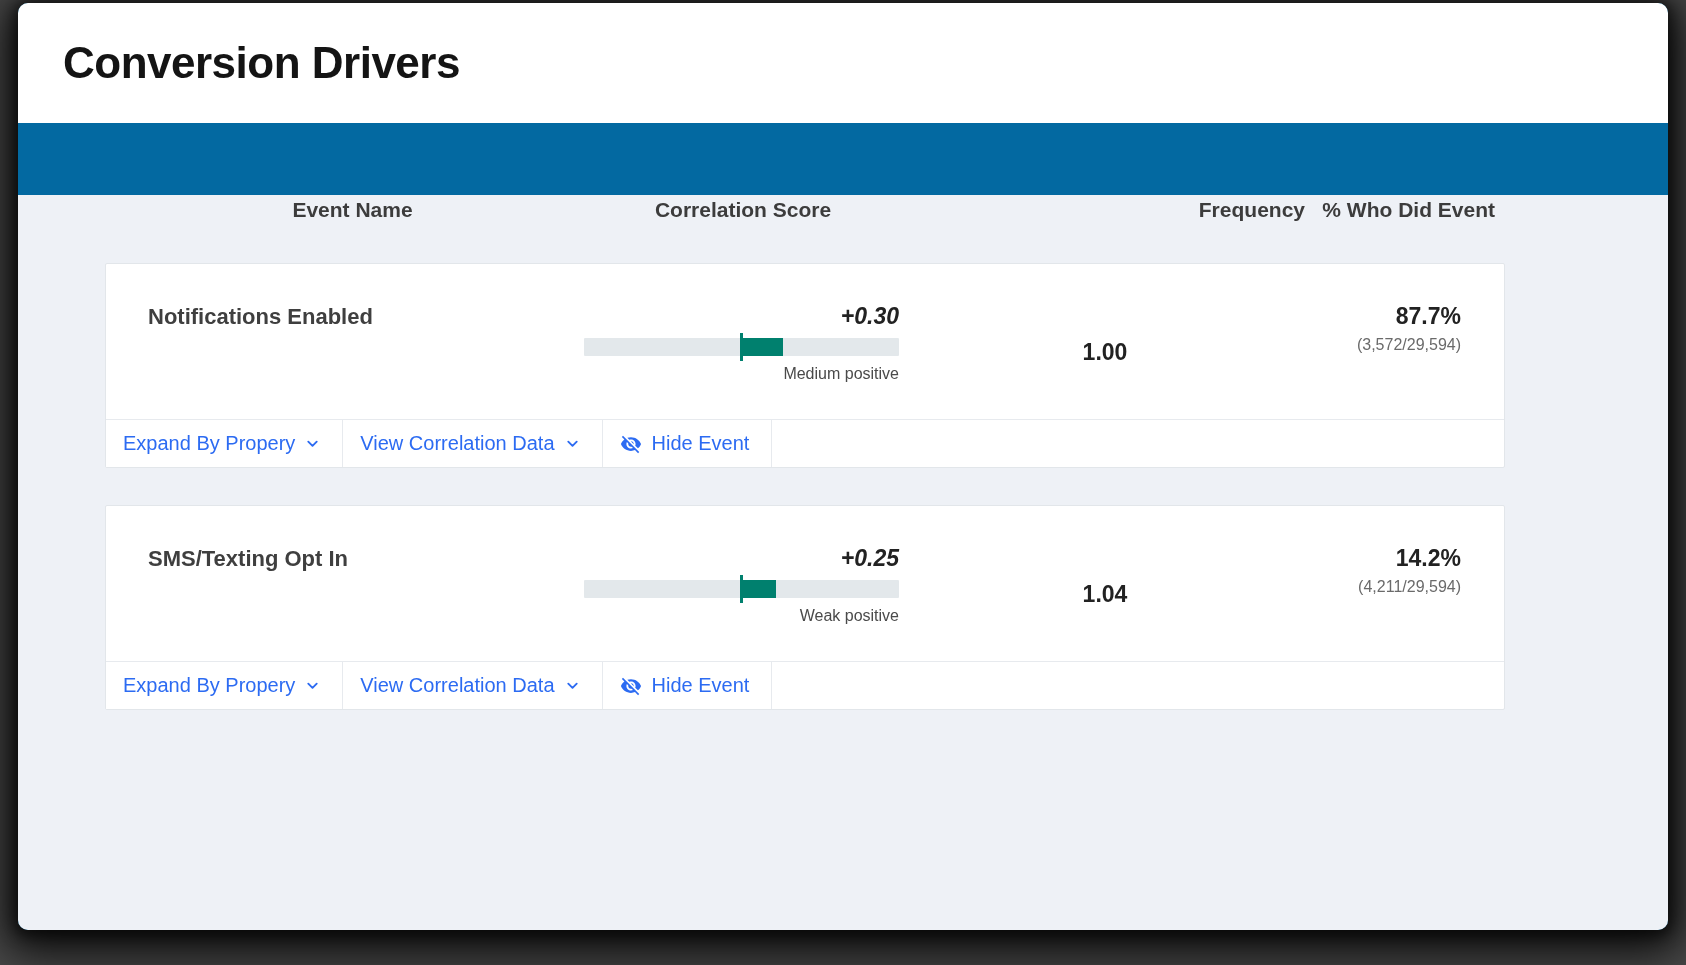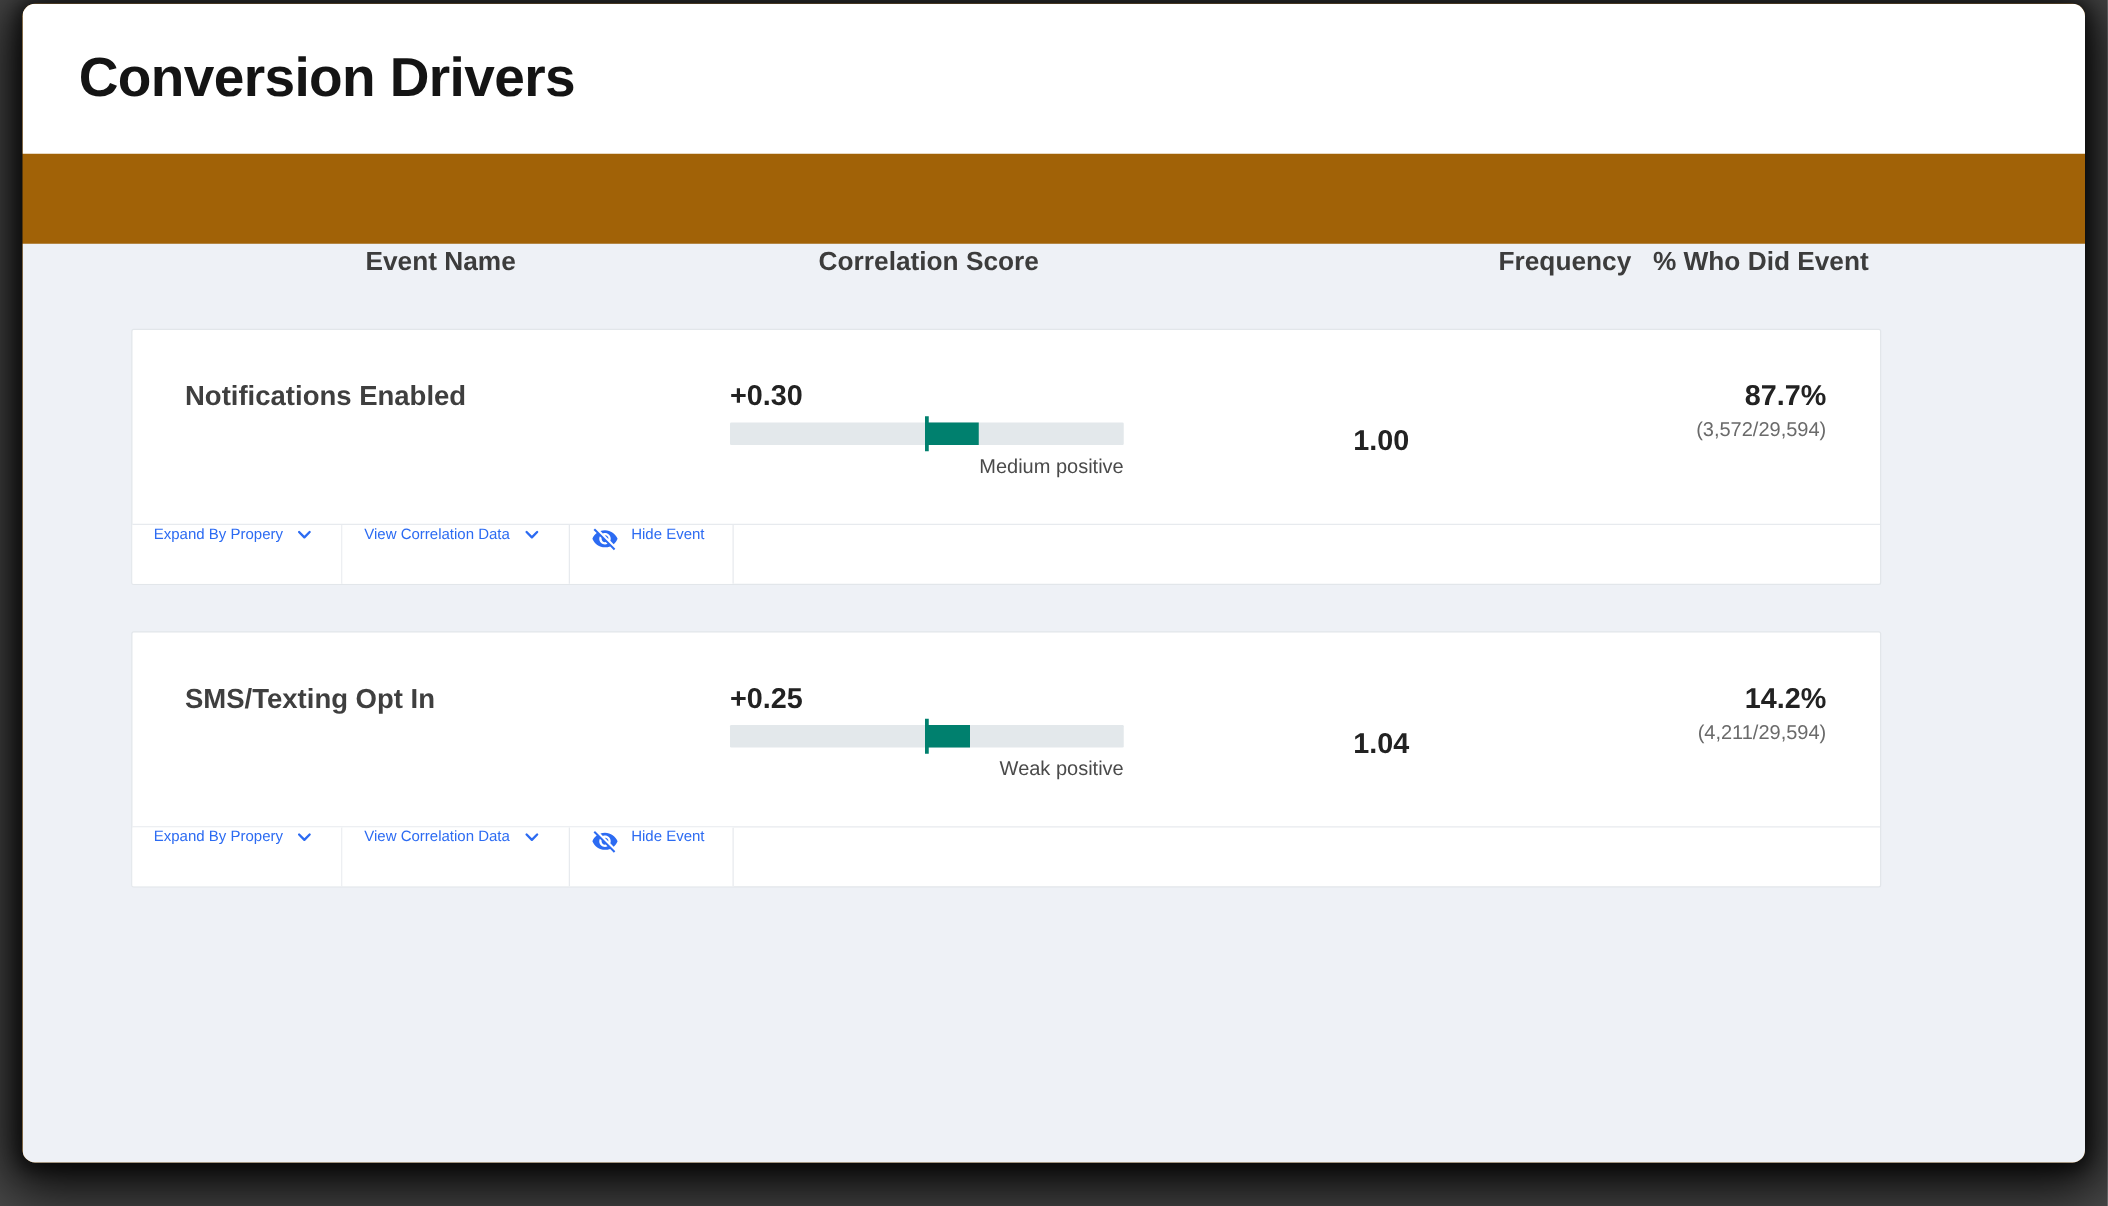--- a/index.html
+++ b/index.html
@@ -6,21 +6,21 @@
   html, body {
     width: 1686px; height: 965px;
     overflow: hidden;
     background: #4a4a4a;
     font-family: "Liberation Sans", "DejaVu Sans", sans-serif;
   }
   .window {
     position: absolute;
     left: 18px; top: 3px;
     width: 1650px; height: 927px;
-    background: #a16207;
+    background: #0369a1;
     border-radius: 10px;
     box-shadow: 0 10px 45px 14px rgba(0,0,0,0.85), 0 2px 14px 4px rgba(0,0,0,0.55);
     overflow: hidden;
   }
   .window-header {
     height: 120px;
     background: #ffffff;
     padding: 36px 0 0 45px;
   }
   .page-title {
@@ -67,26 +67,27 @@
   }
   .event-name {
     padding-left: 42px;
     font-size: 22px;
     font-weight: 700;
     color: #3f3f3f;
     line-height: 26px;
   }
   .score-block { width: 315px; }
   .score-value {
-    text-align: left;
+    text-align: right;
     font-size: 23px;
     font-weight: 700;
     color: #222222;
     line-height: 25px;
     margin-bottom: 9px;
+    font-style: italic;
   }
   .score-bar {
     position: relative;
     width: 315px; height: 18px;
     background: #e3e8eb;
     border-radius: 1px;
   }
   .score-tick {
     position: absolute;
     left: 50%; top: -5px;
@@ -130,26 +131,26 @@
   }
 
   .card-footer {
     border-top: 1px solid #e7eaee;
     height: 48px;
     display: flex;
     align-items: stretch;
   }
   .footer-btn {
     display: flex;
-    align-items: flex-start;
+    align-items: center;
     gap: 10px;
     padding: 0 22px 0 17px;
     border-right: 1px solid #e7eaee;
     color: #2c6bf2;
-    font-size: 12px;
+    font-size: 20px;
     font-weight: 500;
     cursor: pointer;
     background: #ffffff;
   }
   .footer-btn .icon { display: inline-flex; align-items: center; }
 </style>
 </head>
 <body>
 
 <div class="window">

